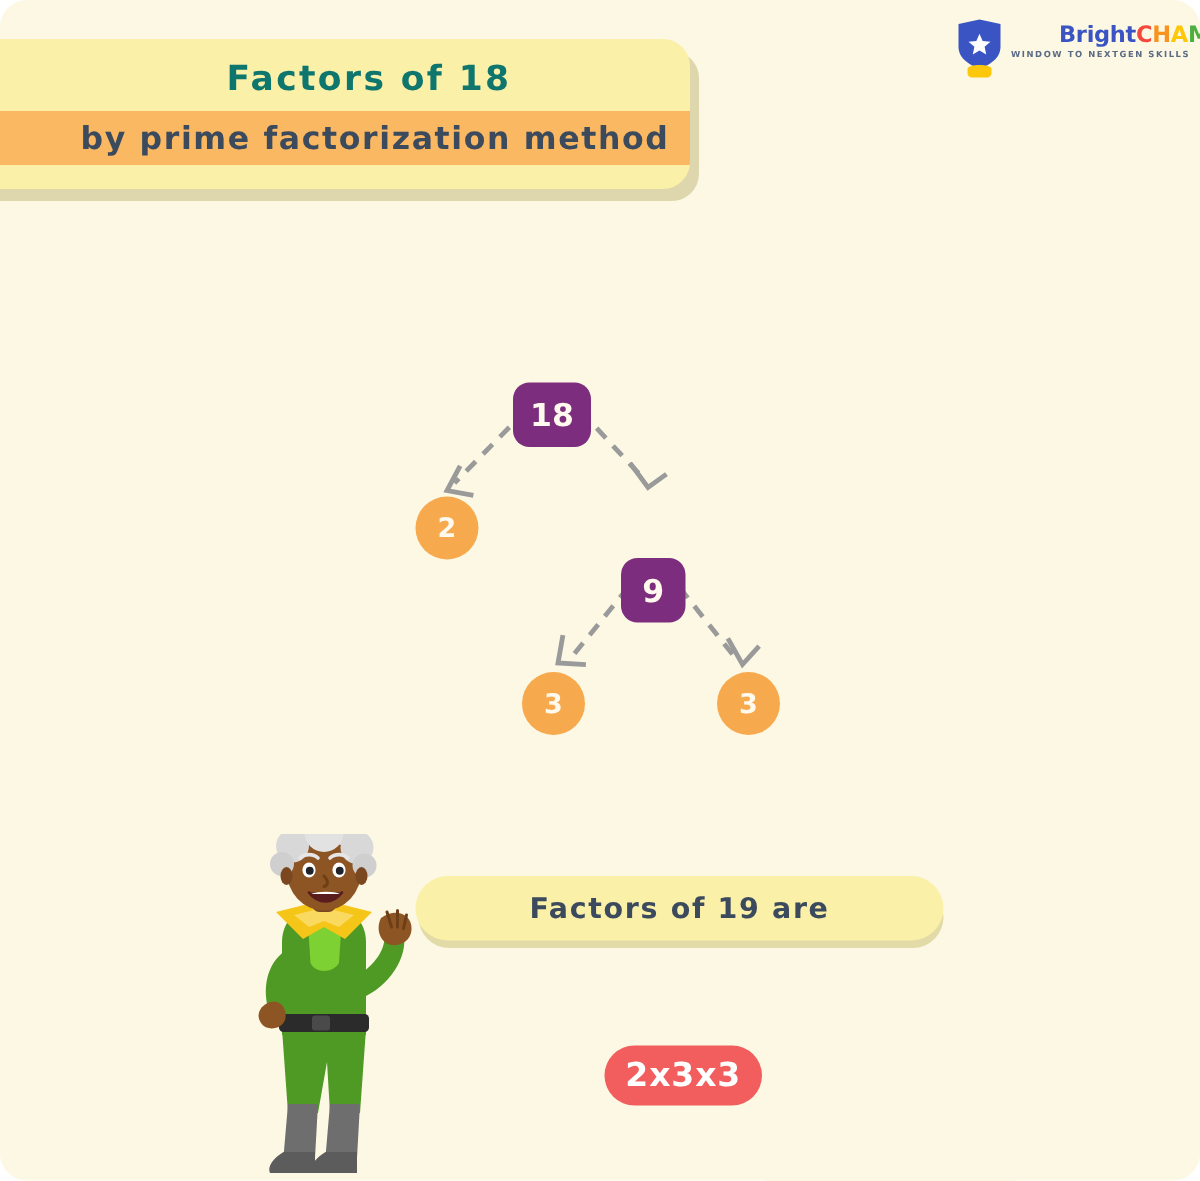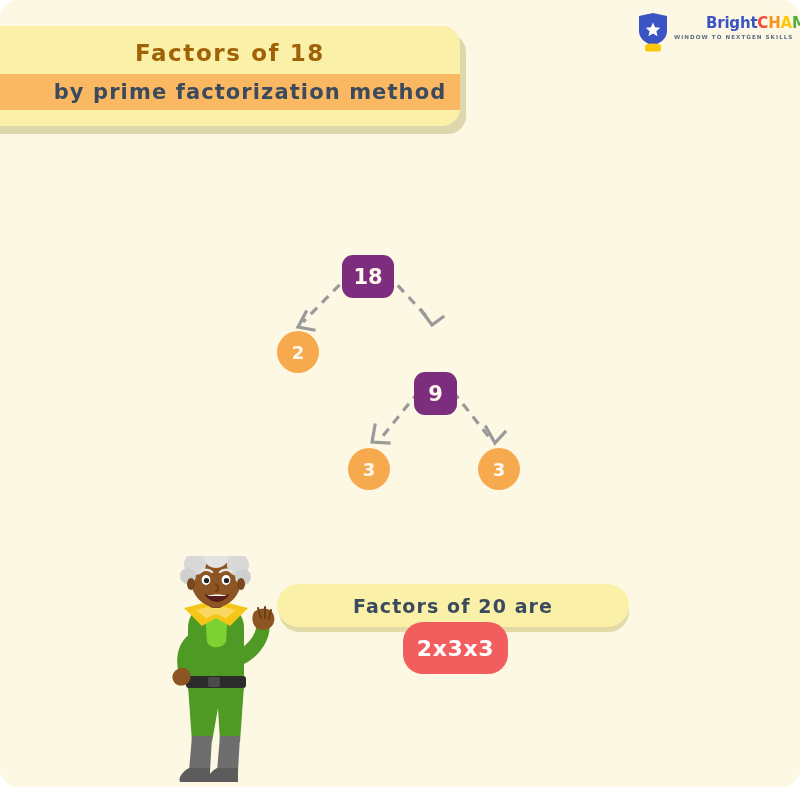--- a/index.html
+++ b/index.html
@@ -28,22 +28,23 @@
     position:absolute;left:0;top:0;width:100%;height:100%;
     background:#FAF0A8;border-radius:18px;overflow:hidden;
   }
   .banner-stripe{
     position:absolute;left:0;top:48px;width:100%;height:36px;
     background:#FBB863;
   }
   .banner-line1{
     position:absolute;left:26px;top:6px;width:460px;height:42px;
     display:flex;align-items:center;justify-content:center;
-    color:#a16207;font-size:23px;font-weight:bold;letter-spacing:1.6px;
+    color:#0f766e;font-size:23px;font-weight:bold;letter-spacing:1.6px;
     white-space:nowrap;
+    padding-left:16px;
   }
   .banner-line2{
     position:absolute;left:26px;top:48px;width:460px;height:36px;
     display:flex;align-items:center;justify-content:center;
     color:#3B4A5C;font-size:21px;font-weight:bold;letter-spacing:1.1px;
     white-space:nowrap;
     margin-left:20px;
   }
 
   
@@ -77,21 +78,21 @@
     position:absolute;left:2px;top:7px;width:350px;height:41px;
     background:#E2DBA8;border-radius:22px;
   }
   .pill-yellow{
     position:absolute;left:0;top:0;width:352px;height:43px;
     background:#FAF0A8;border-radius:22px;
     display:flex;align-items:center;justify-content:center;
     color:#3B4A5C;font-size:19px;font-weight:bold;letter-spacing:1.1px;
   }
   .pill-red{
-    position:absolute;left:403px;top:622px;width:105px;height:52px;
+    position:absolute;left:403px;top:697px;width:105px;height:40px;
     background:#F25E5E;border-radius:20px;
     display:flex;align-items:center;justify-content:center;
     color:#FFFFFF;font-size:22px;font-weight:bold;letter-spacing:0.6px;
   }
 
   
   .character{position:absolute;left:150px;top:556px;width:132px;height:231px;}
 </style>
 </head>
 <body>
@@ -139,21 +140,21 @@
   </svg>
 
   <div class="node node-rect" id="node-18">18</div>
   <div class="node node-circle" id="node-2">2</div>
   <div class="node node-rect" id="node-9">9</div>
   <div class="node node-circle" id="node-3a">3</div>
   <div class="node node-circle" id="node-3b">3</div>
 
   <div class="pill-yellow-wrap">
     <div class="pill-yellow-shadow"></div>
-    <div class="pill-yellow">Factors of 20 are</div>
+    <div class="pill-yellow">Factors of 19 are</div>
   </div>
   <div class="pill-red">2x3x3</div>
 
   <div class="character">
     <svg width="132" height="231" viewBox="0 0 132 231">
 
       <path d="M86 96 C100 88 108 76 106 66 L118 63 C124 78 112 99 94 108 Z" fill="#4E9A25"></path>
 
       <path d="M104 56 C112 50 122 52 124 60 C126 69 119 75 111 74 C104 73 100 64 104 56 Z" fill="#8D5524"></path>
       <path d="M108 52 L111 62 M115 51 L115 62 M121 54 L119 63" stroke="#6E3F17" stroke-width="2" fill="none" stroke-linecap="round"></path>

